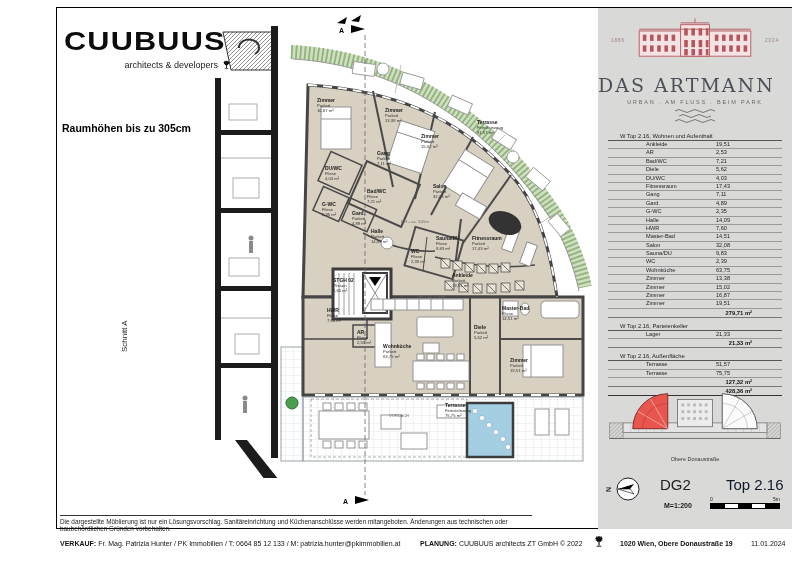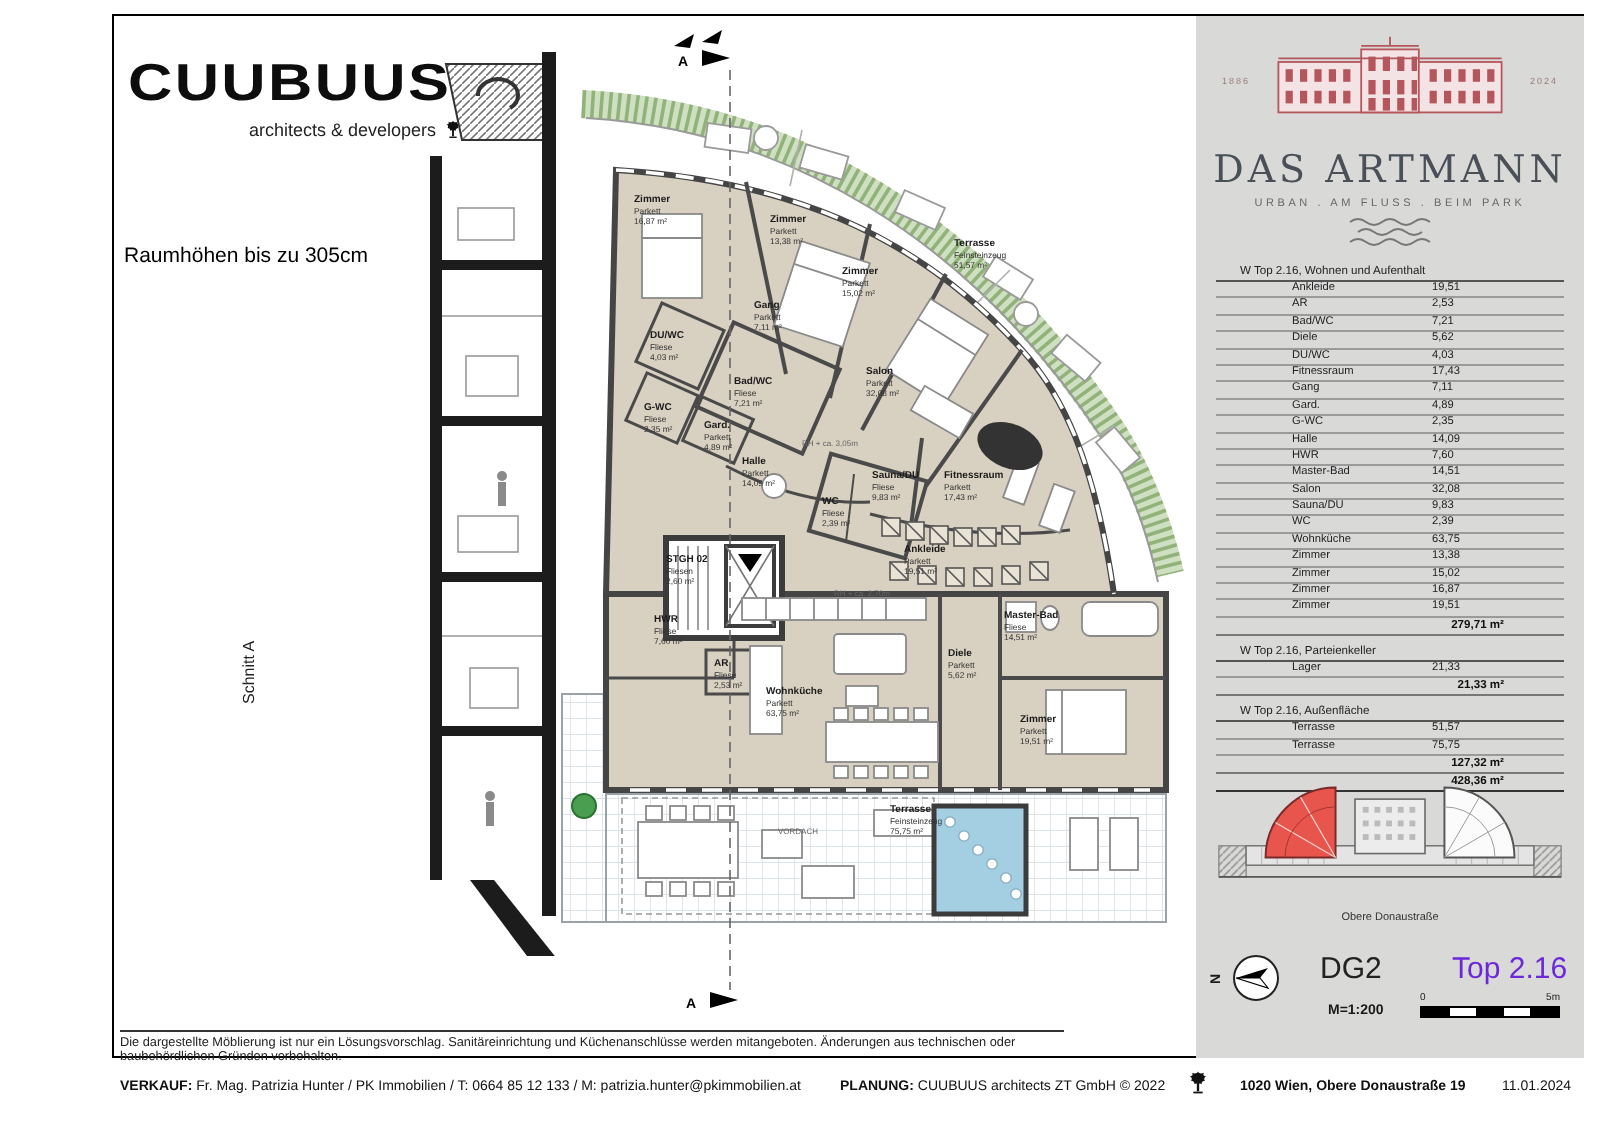--- a/index.html
+++ b/index.html
@@ -4,52 +4,52 @@
 <style>
   html,body{margin:0;padding:0}
   body{width:800px;height:566px;position:relative;background:#fff;overflow:hidden;
        font-family:"Liberation Sans",sans-serif;color:#1a1a1a;}
   
   .frame{position:absolute;left:56px;top:7px;width:736px;height:522px;border:1.5px solid #000;box-sizing:border-box;background:#fff}
   
   .logo{position:absolute;left:64px;top:26px;width:150px}
   .logo-word{font-weight:bold;font-size:26px;letter-spacing:1px;transform:scaleX(1.18);transform-origin:left;color:#0d0d0d;white-space:nowrap}
   .logo-sub{margin-top:2px;font-size:9px;color:#222;text-align:right;width:168px;display:flex;justify-content:flex-end;align-items:center;gap:3px}
-  .note{position:absolute;left:62px;top:122px;font-size:10.5px;font-weight:normal;color:#000}
+  .note{position:absolute;left:62px;top:122px;font-size:10.5px;font-weight:bold;color:#000}
   .schnitt{position:absolute;left:120px;top:352px;font-size:8px;color:#222;transform:rotate(-90deg);transform-origin:left top}
   
   #plan{position:absolute;left:205px;top:7px;width:390px;height:516px}
   #plan svg{position:absolute;left:0;top:0}
   .rlabel{position:absolute;font-size:5px;line-height:1.2;color:#1c1c1c;white-space:nowrap;z-index:5}
   .rname{font-weight:bold;font-size:5px}
   .rsub{font-weight:normal;font-size:4.2px;color:#333}
   .anno{position:absolute;font-size:4px;color:#666;white-space:nowrap;z-index:5}
   
   #sect{position:absolute;left:195px;top:18px;width:100px;height:460px}
   
   #panel{position:absolute;left:598px;top:8px;width:194px;height:521px;background:#d9dad8}
   .years-row{position:absolute;left:0;top:10px;width:194px;display:flex;justify-content:center;align-items:center;gap:7px}
   .year{font-size:4.5px;letter-spacing:1px;color:#9a7a7a}
-  .brand{position:absolute;left:0;top:66px;width:194px;text-align:center;font-family:"DejaVu Serif",serif;font-size:19px;letter-spacing:2px;color:#4b5058;white-space:nowrap}
+  .brand{position:absolute;left:0;top:66px;width:194px;text-align:left;font-family:"DejaVu Serif",serif;font-size:19px;letter-spacing:2px;color:#4b5058;white-space:nowrap}
   .tagline{position:absolute;left:0;top:91px;width:194px;text-align:center;font-size:5.5px;letter-spacing:1.8px;color:#666}
   .waves{position:absolute;left:75px;top:100px}
   .ptable{position:absolute;left:10px;top:124px;width:174px}
   .sec{margin-bottom:4px}
   .sec-title{position:relative;height:8px;font-size:5.8px;line-height:8px;border-bottom:.6px solid #555;padding-left:12px;color:#222}
   .trow{position:relative;height:7.4px;font-size:5.6px;line-height:7.3px;border-bottom:.6px solid #9a9a9a;color:#222}
   .tl{position:absolute;left:38px}
   .tv{position:absolute;left:108px}
   .sec-total{height:8px;font-size:5.8px;line-height:8px;font-weight:bold;text-align:right;padding-right:30px;border-bottom:.6px solid #777;color:#111}
   .sec-grand{height:8px;font-size:5.8px;line-height:8px;font-weight:bold;text-align:right;padding-right:30px;border-bottom:1.5px solid #333;color:#111}
   .siteplan{position:absolute;left:9px;top:376px}
   .street{position:absolute;left:0;top:448px;width:194px;text-align:center;font-size:5.5px;color:#333}
   .n-label{position:absolute;left:8px;top:478px;font-size:7px;font-weight:bold;transform:rotate(-90deg)}
   .compass{position:absolute;left:17px;top:468px}
   .lvl{position:absolute;left:62px;top:468px;font-size:15px;color:#222}
-  .unit{position:absolute;left:128px;top:468px;font-size:15px;color:#6d28d9}
+  .unit{position:absolute;left:128px;top:468px;font-size:15px;color:#0f172a}
   .mscale{position:absolute;left:66px;top:494px;font-size:7px;font-weight:bold}
   .sbar{position:absolute;left:112px;top:488px;width:70px}
   .sbar-labels{display:flex;justify-content:space-between;font-size:5px;margin-bottom:1px}
   .sbar-bar{display:flex;height:4px;border:.7px solid #000}
   .sbar-bar span{flex:1}
   .sb-b{background:#000}.sb-w{background:#fff}
   
   .disclaimer{position:absolute;left:60px;top:515px;width:472px;border-top:.8px solid #333;padding-top:2px;font-size:6.4px;color:#222}
   .f-verkauf{position:absolute;left:60px;top:540px;font-size:7px;color:#111}
   .f-planung{position:absolute;left:420px;top:540px;font-size:7px;color:#111}

